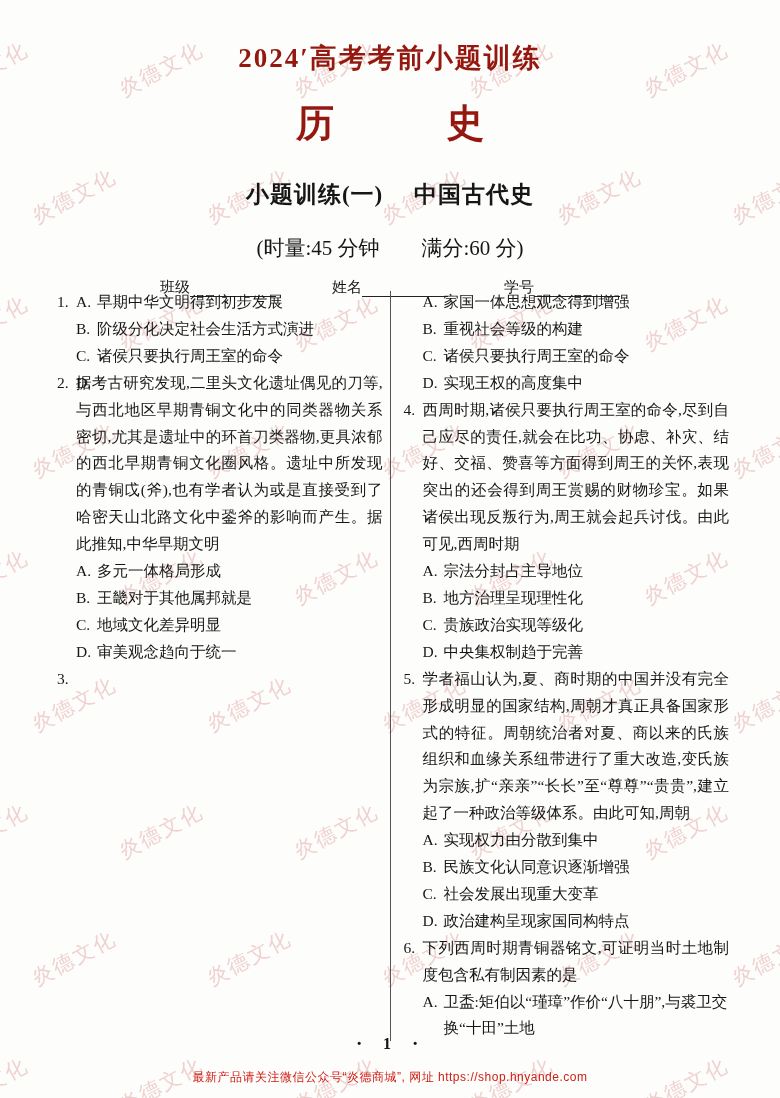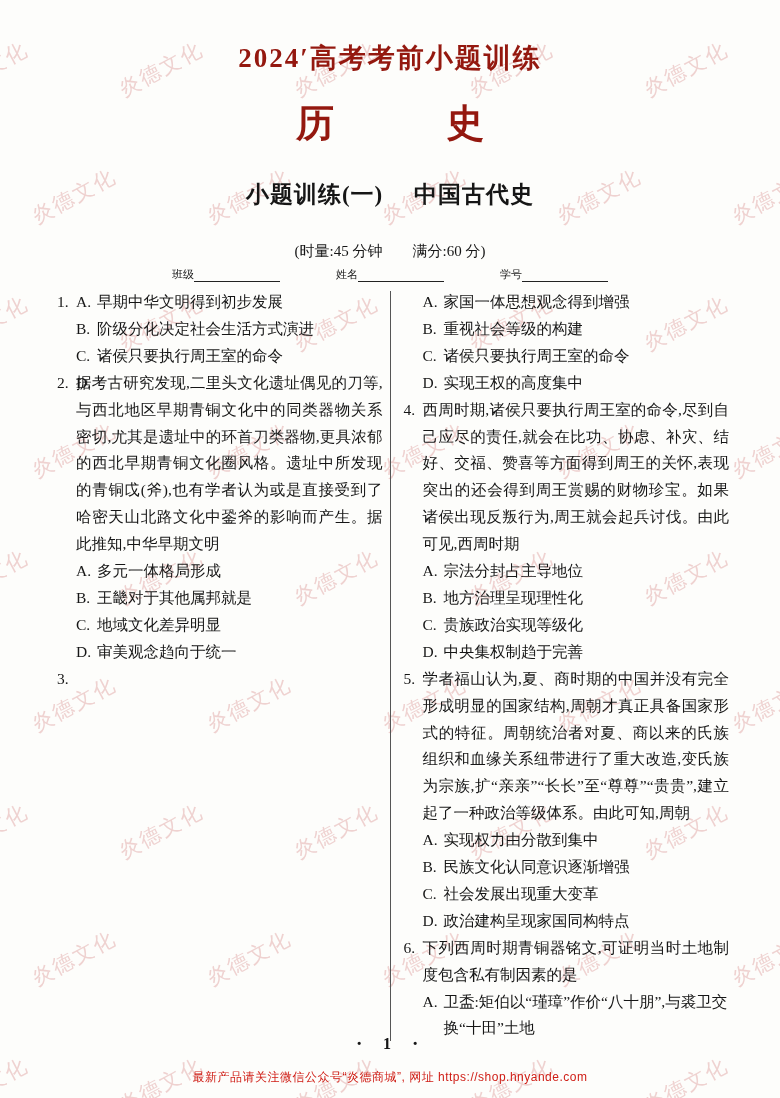--- a/index.html
+++ b/index.html
@@ -40,28 +40,28 @@
   .subject-line .gap{display:inline-block;width:112px;}
   .section-title{
     margin-top:30px;
     font-size:23px;
     font-weight:bold;
     font-family:Liberation Serif, serif;
     letter-spacing:1px;
     white-space:pre;
   }
   .meta-line{
-    margin-top:32px;
+    margin-top:24px;
+    font-size:21px;
+    white-space:pre;
+  }
+  .blank-row{
+    margin-top:16px;
+    display:flex;justify-content:center;
     font-size:15px;
-    white-space:pre;
-  }
-  .blank-row{
-    margin-top:6px;
-    display:flex;justify-content:center;
-    font-size:11px;
   }
   .blank-item{display:inline-flex;align-items:flex-end;margin:0 28px;}
   .blank-line{
     display:inline-block;width:86px;border-bottom:1px solid #222;height:14px;
   }
   
   .main{
     position:absolute;
     left:57px;top:289px;
     width:672px;height:752px;

